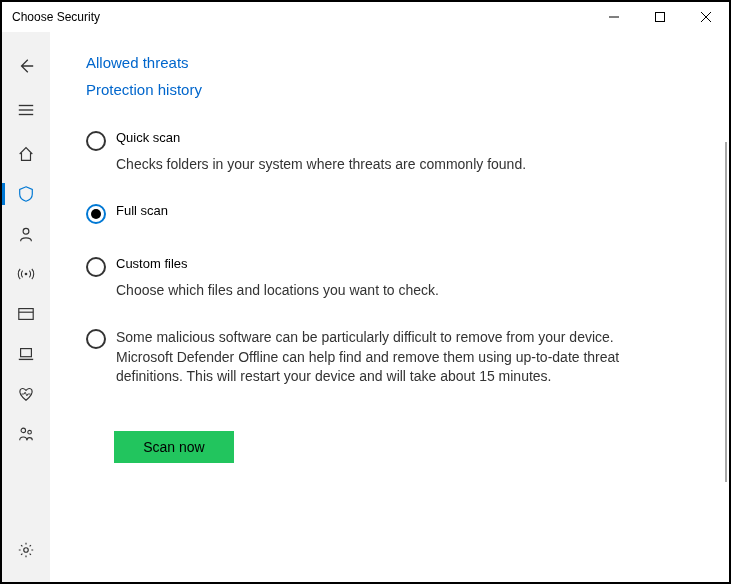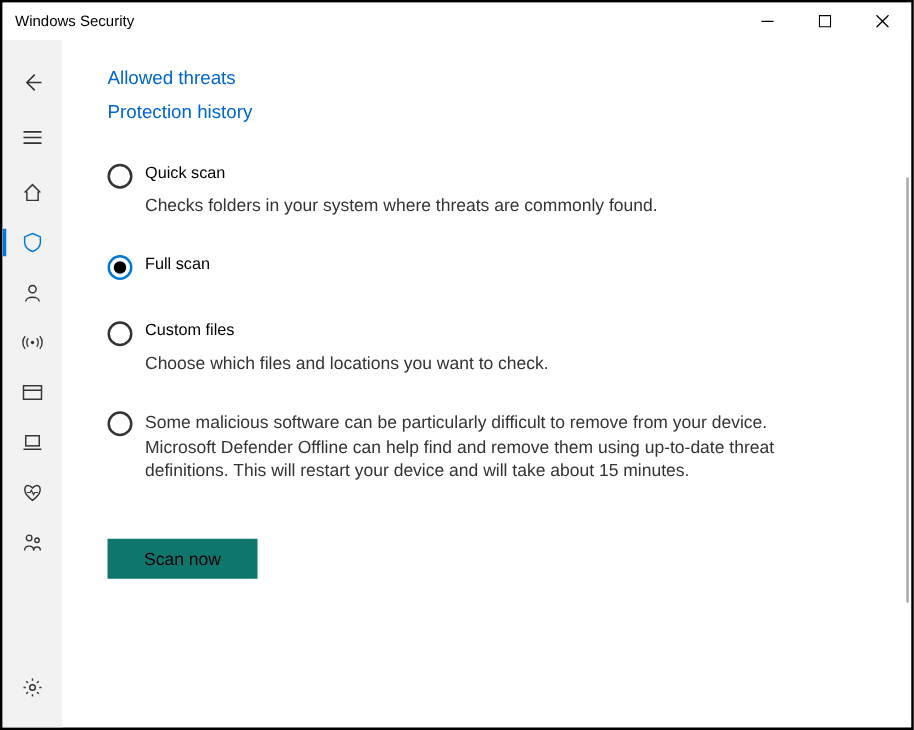--- a/index.html
+++ b/index.html
@@ -133,43 +133,44 @@
     color: #000;
     margin-bottom: 10px;
   }
   .opt-desc {
     font-size: 14px;
     color: #333;
     line-height: 1.4;
   }
   .btn {
     display: inline-block;
-    background: #0f766e;
+    background: #22c55e;
     border: none;
     padding: 8px 0;
     width: 120px;
     text-align: center;
     font-size: 14px;
     color: #000;
     margin-top: 16px;
+    margin-left: 28px;
   }
   .scroll-indicator {
     position: absolute;
     right: 2px;
     top: 110px;
     width: 2px;
     height: 340px;
     background: #a8a8a8;
   }
 </style>
 </head>
 <body>
 
 <div class="titlebar">
-  <span class="title">Windows Security</span>
+  <span class="title">Choose Security</span>
   <div class="win-controls">
     <div class="win-btn">
       <svg viewBox="0 0 10 10">
           <line x1="0" y1="5" x2="10" y2="5" stroke="#000" stroke-width="1"></line>
         </svg>
     </div>
     <div class="win-btn">
       <svg viewBox="0 0 10 10">
           <rect x="0.5" y="0.5" width="9" height="9" fill="none" stroke="#000" stroke-width="1"></rect>
         </svg>

